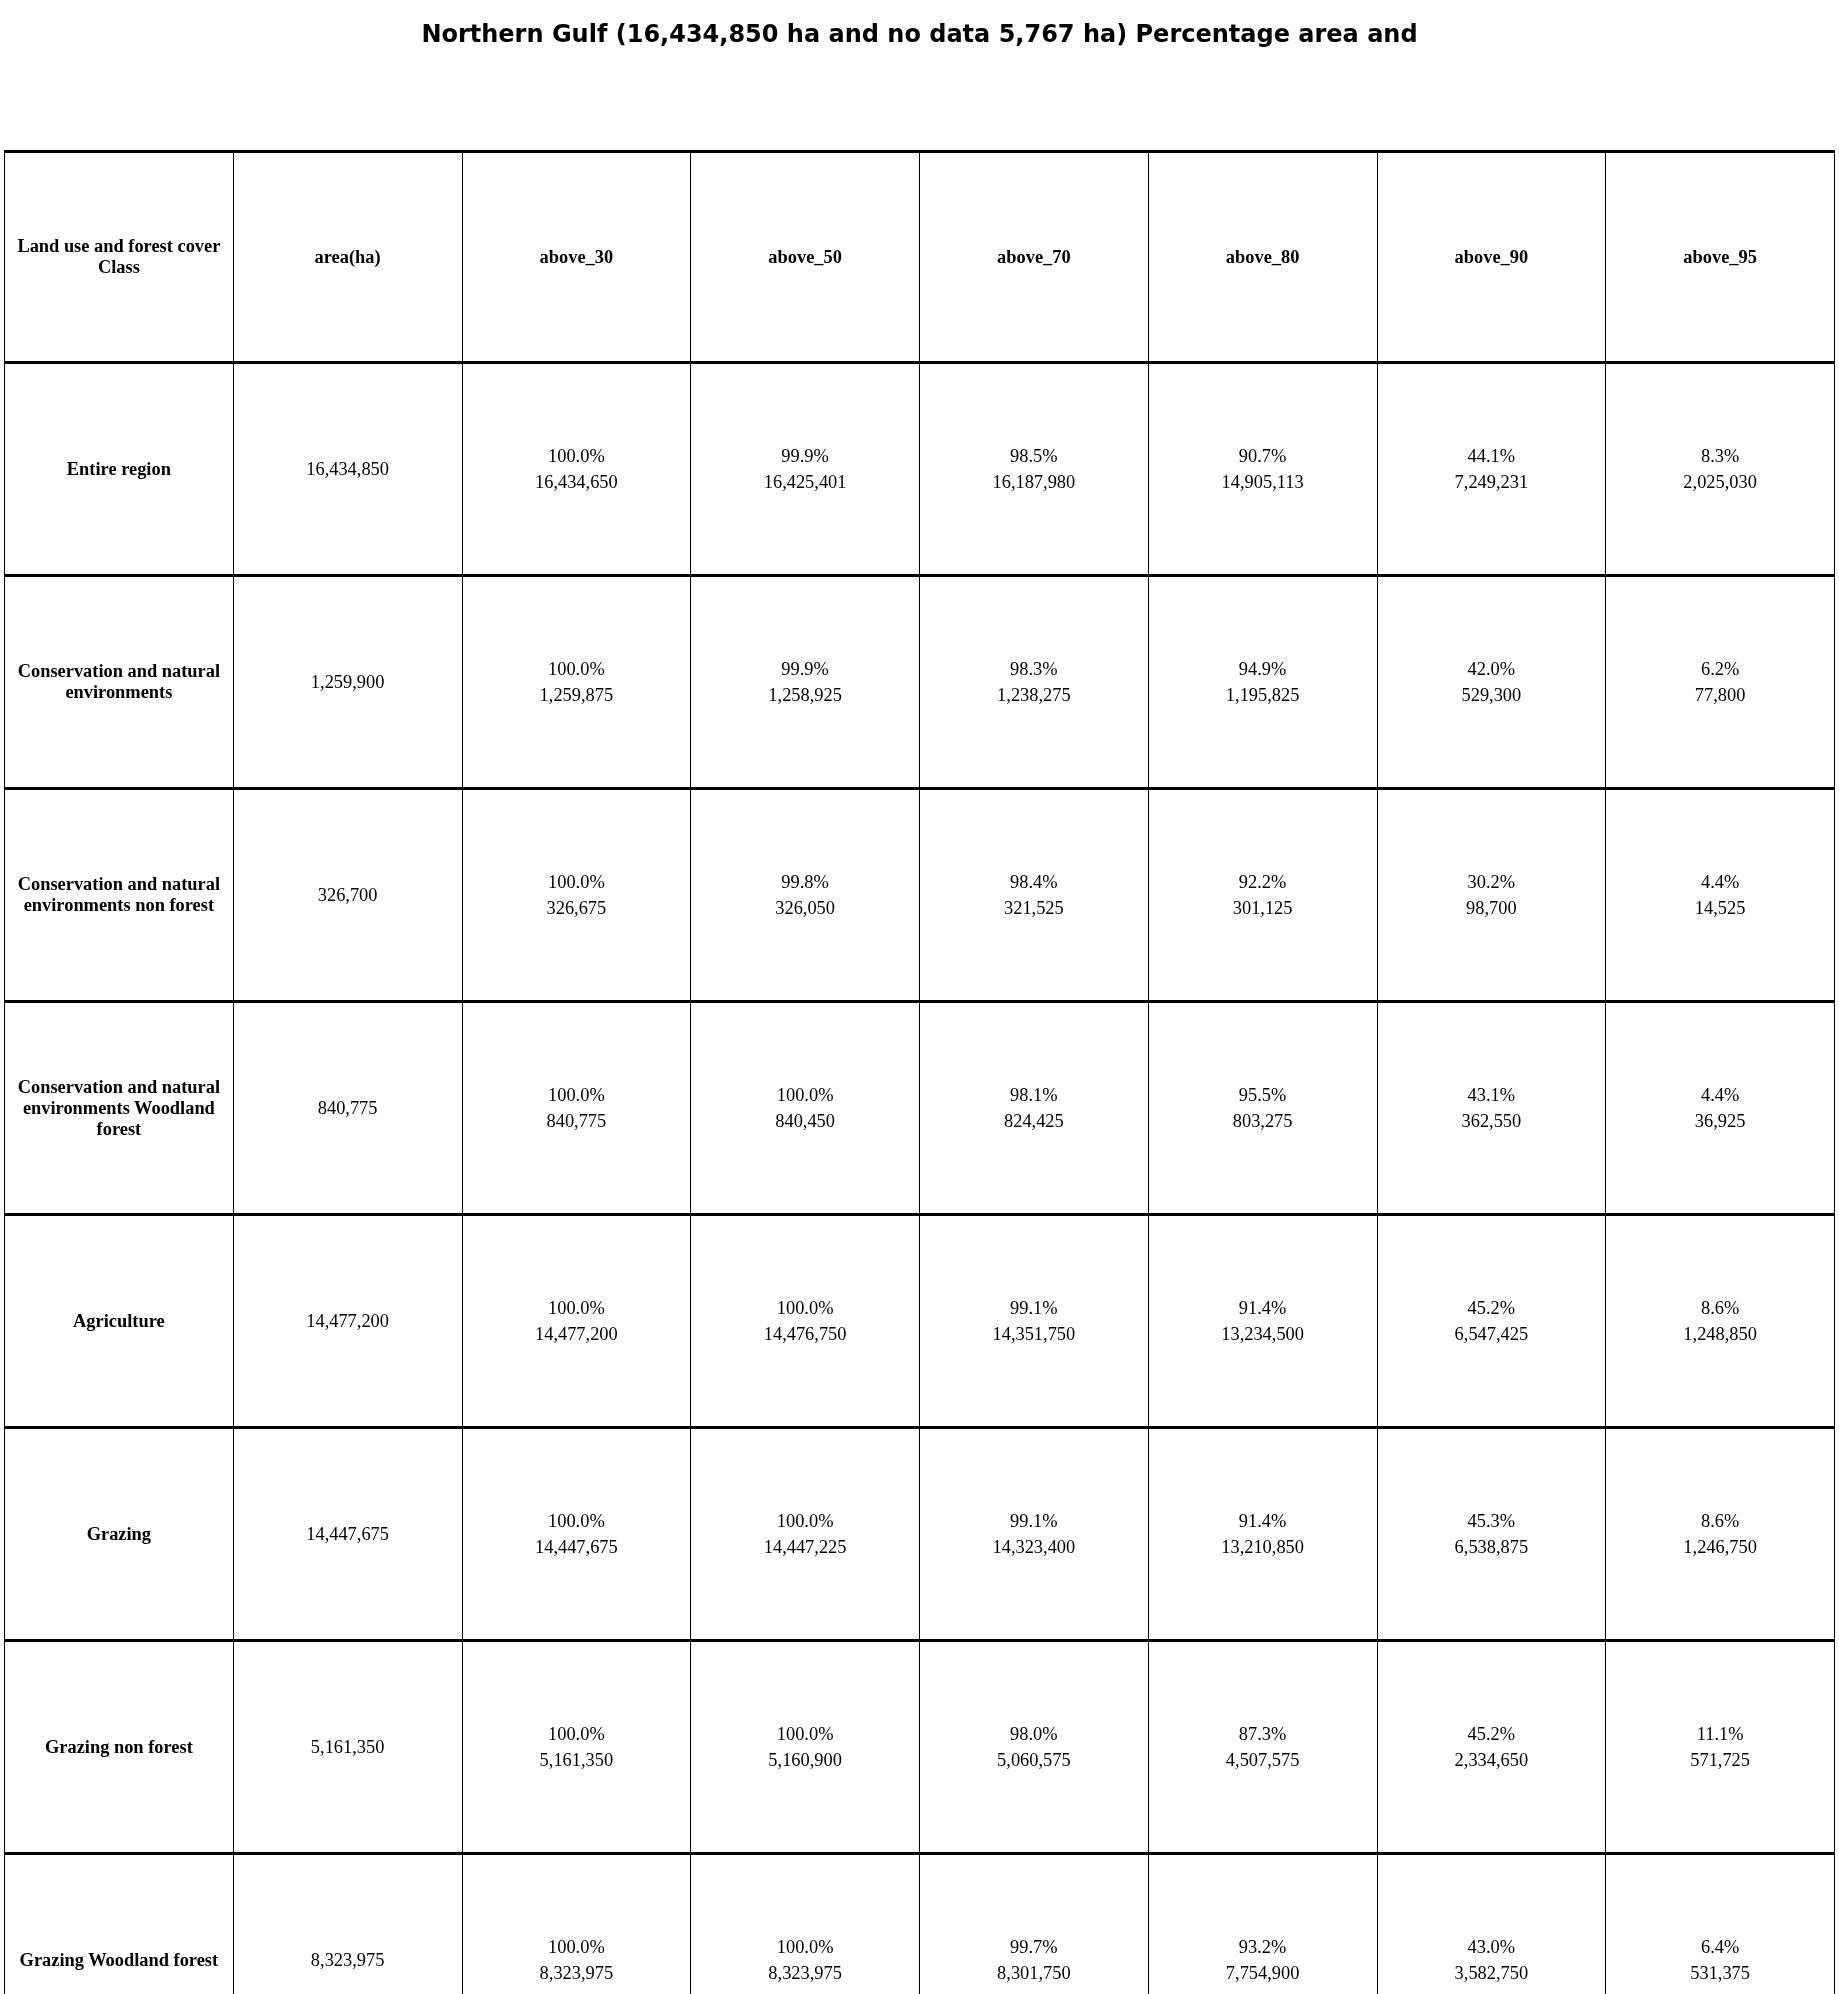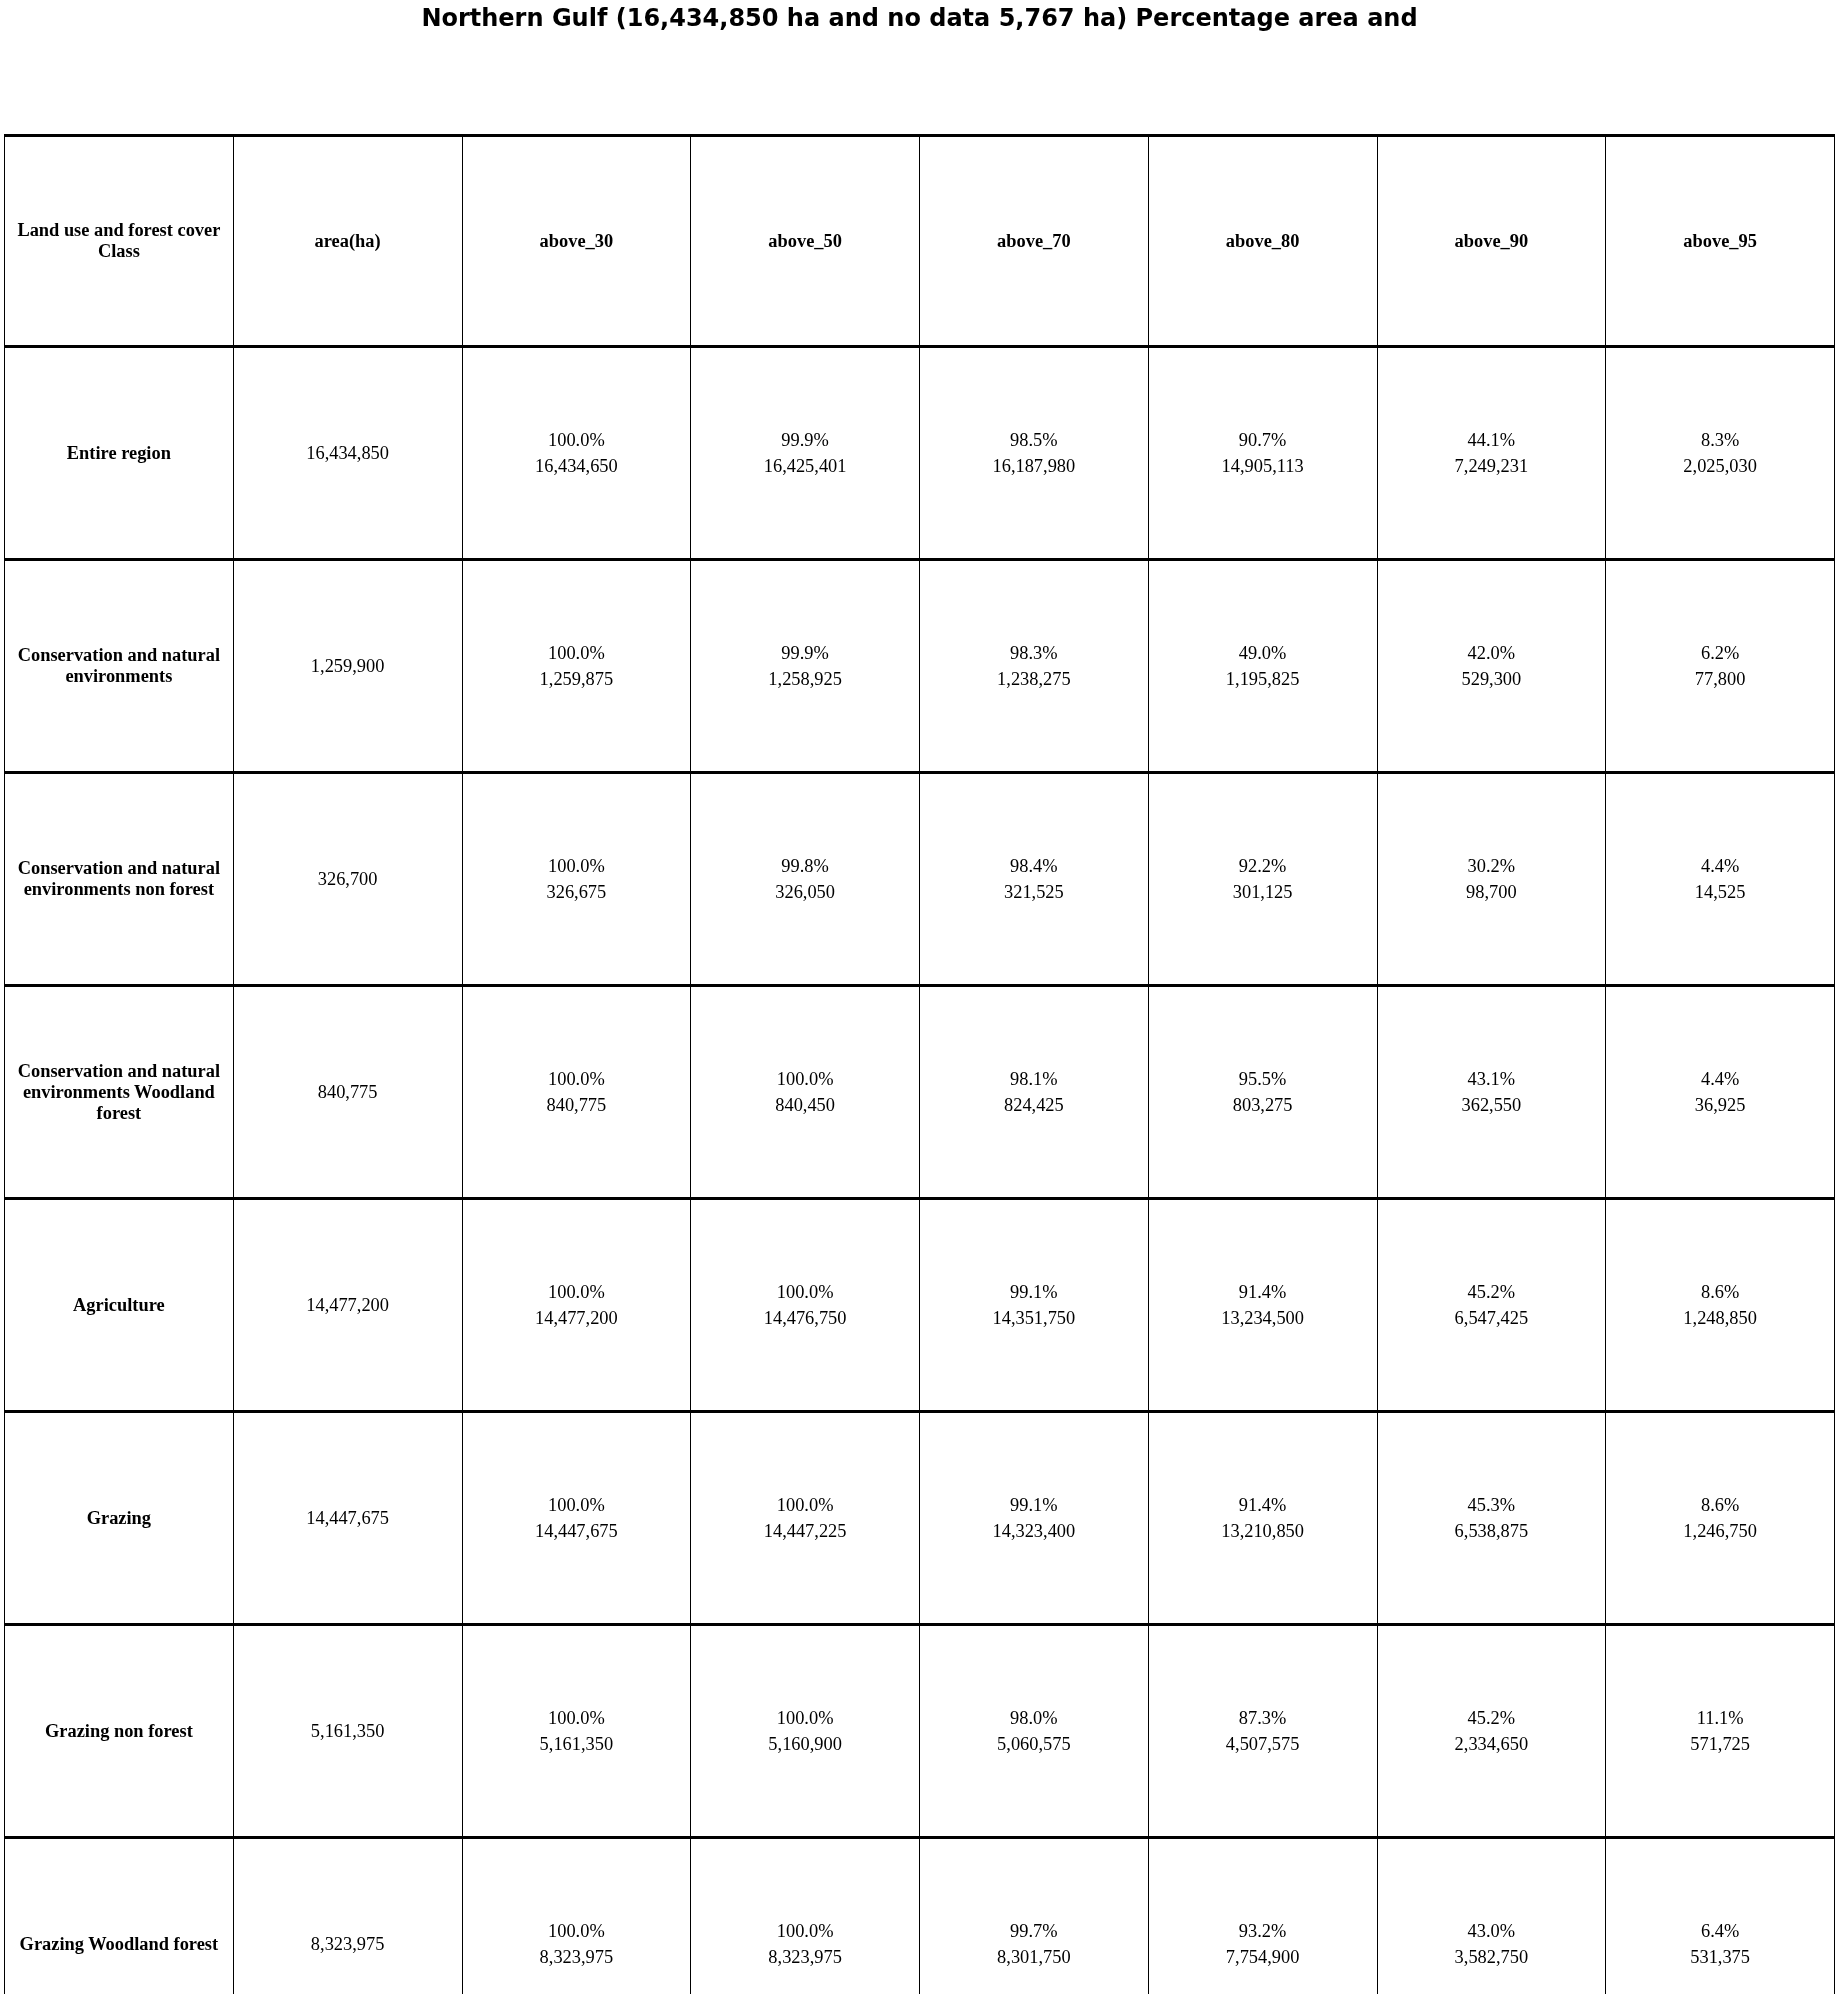--- a/index.html
+++ b/index.html
@@ -1,19 +1,19 @@
 <!DOCTYPE html>
 <html style="font-size:6.4px"><head>
 <meta charset="utf-8">
 <style>
   html,body{margin:0;padding:0;background:#fff;}
   body{width:1839px;height:2548px;font-family:"Liberation Serif",serif;color:#000;position:relative;}
 
   
-  .title{padding-top:4px;text-align:center;font-family:"DejaVu Sans",sans-serif;font-weight:bold;font-size:24px;line-height:1.22;}
+  .title{padding-top:20px;text-align:center;font-family:"DejaVu Sans",sans-serif;font-weight:bold;font-size:24px;line-height:1.22;}
 
   
   table.data{border-collapse:collapse;table-layout:fixed;width:1831px;margin:101px 4px 0 4px;}
   table.data th,table.data td{
     border-left:1.6px solid #000;border-right:1.6px solid #000;
     text-align:center;vertical-align:middle;
     font-size:18.4px;padding:0 6.4px;word-wrap:break-word;
   }
   table.data tr{border-top:3.6px solid #000;border-bottom:3.6px solid #000;}
   table.data thead tr{height:211px;margin-top:16px;}
@@ -81,21 +81,21 @@
         </td>
         <td class="threshold-cell">
           <div class="pct">99.9%</div>
           <div class="ha">1,258,925</div>
         </td>
         <td class="threshold-cell">
           <div class="pct">98.3%</div>
           <div class="ha">1,238,275</div>
         </td>
         <td class="threshold-cell">
-          <div class="pct">49.0%</div>
+          <div class="pct">94.9%</div>
           <div class="ha">1,195,825</div>
         </td>
         <td class="threshold-cell">
           <div class="pct">42.0%</div>
           <div class="ha">529,300</div>
         </td>
         <td class="threshold-cell">
           <div class="pct">6.2%</div>
           <div class="ha">77,800</div>
         </td>

